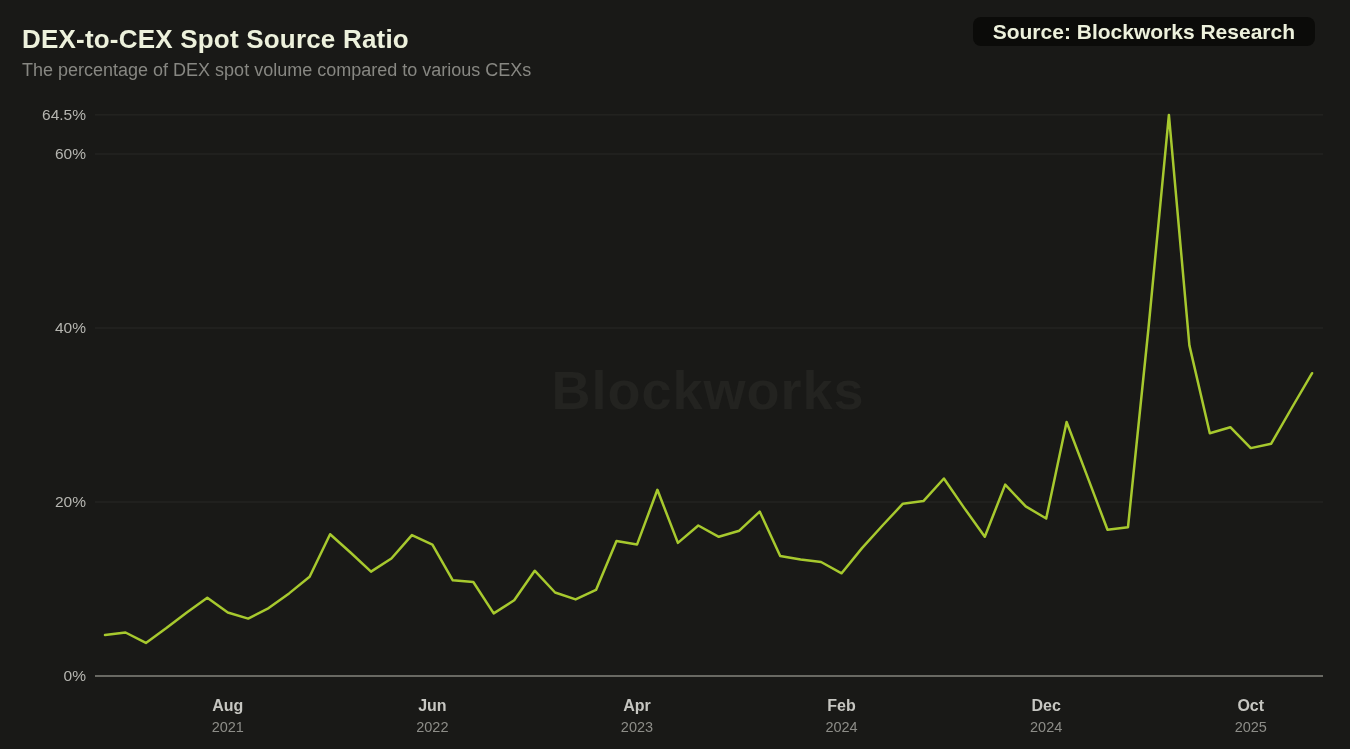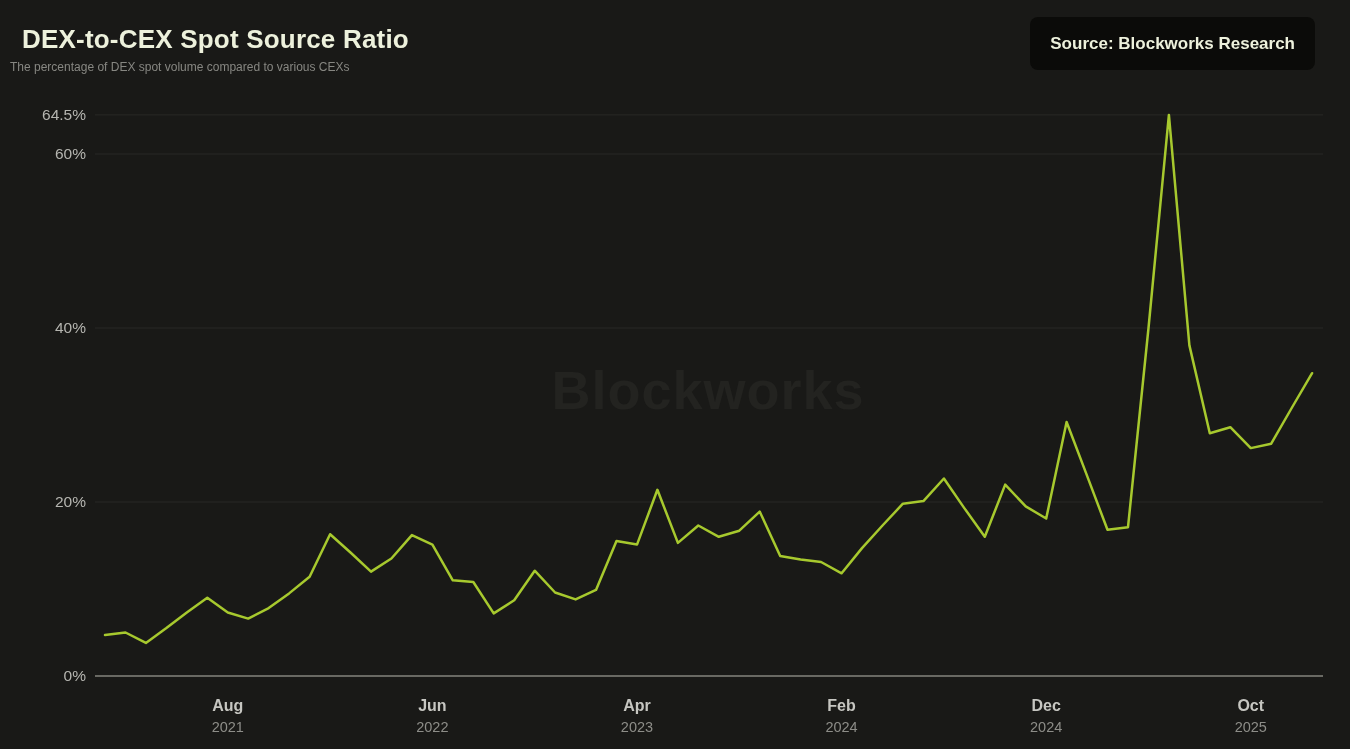--- a/index.html
+++ b/index.html
@@ -21,34 +21,34 @@
     position: absolute;
     left: 22px;
     top: 24px;
     font-size: 26px;
     font-weight: 700;
     letter-spacing: 0.2px;
     color: #edf1dc;
   }
   .chart-subtitle {
     position: absolute;
-    left: 10px;
+    left: 22px;
     top: 60px;
-    font-size: 12px;
+    font-size: 18px;
     color: #878782;
   }
   .source-badge {
     position: absolute;
     top: 17px;
     right: 35px;
     background: #0b0b09;
     color: #edf1dc;
-    font-size: 17px;
+    font-size: 21px;
     font-weight: 700;
-    padding: 16px 20px;
+    padding: 4px 20px;
     border-radius: 8px;
     line-height: 21px;
   }
   svg text {
     font-family: "Liberation Sans", "DejaVu Sans", sans-serif;
   }
 </style>
 </head>
 <body>
 

